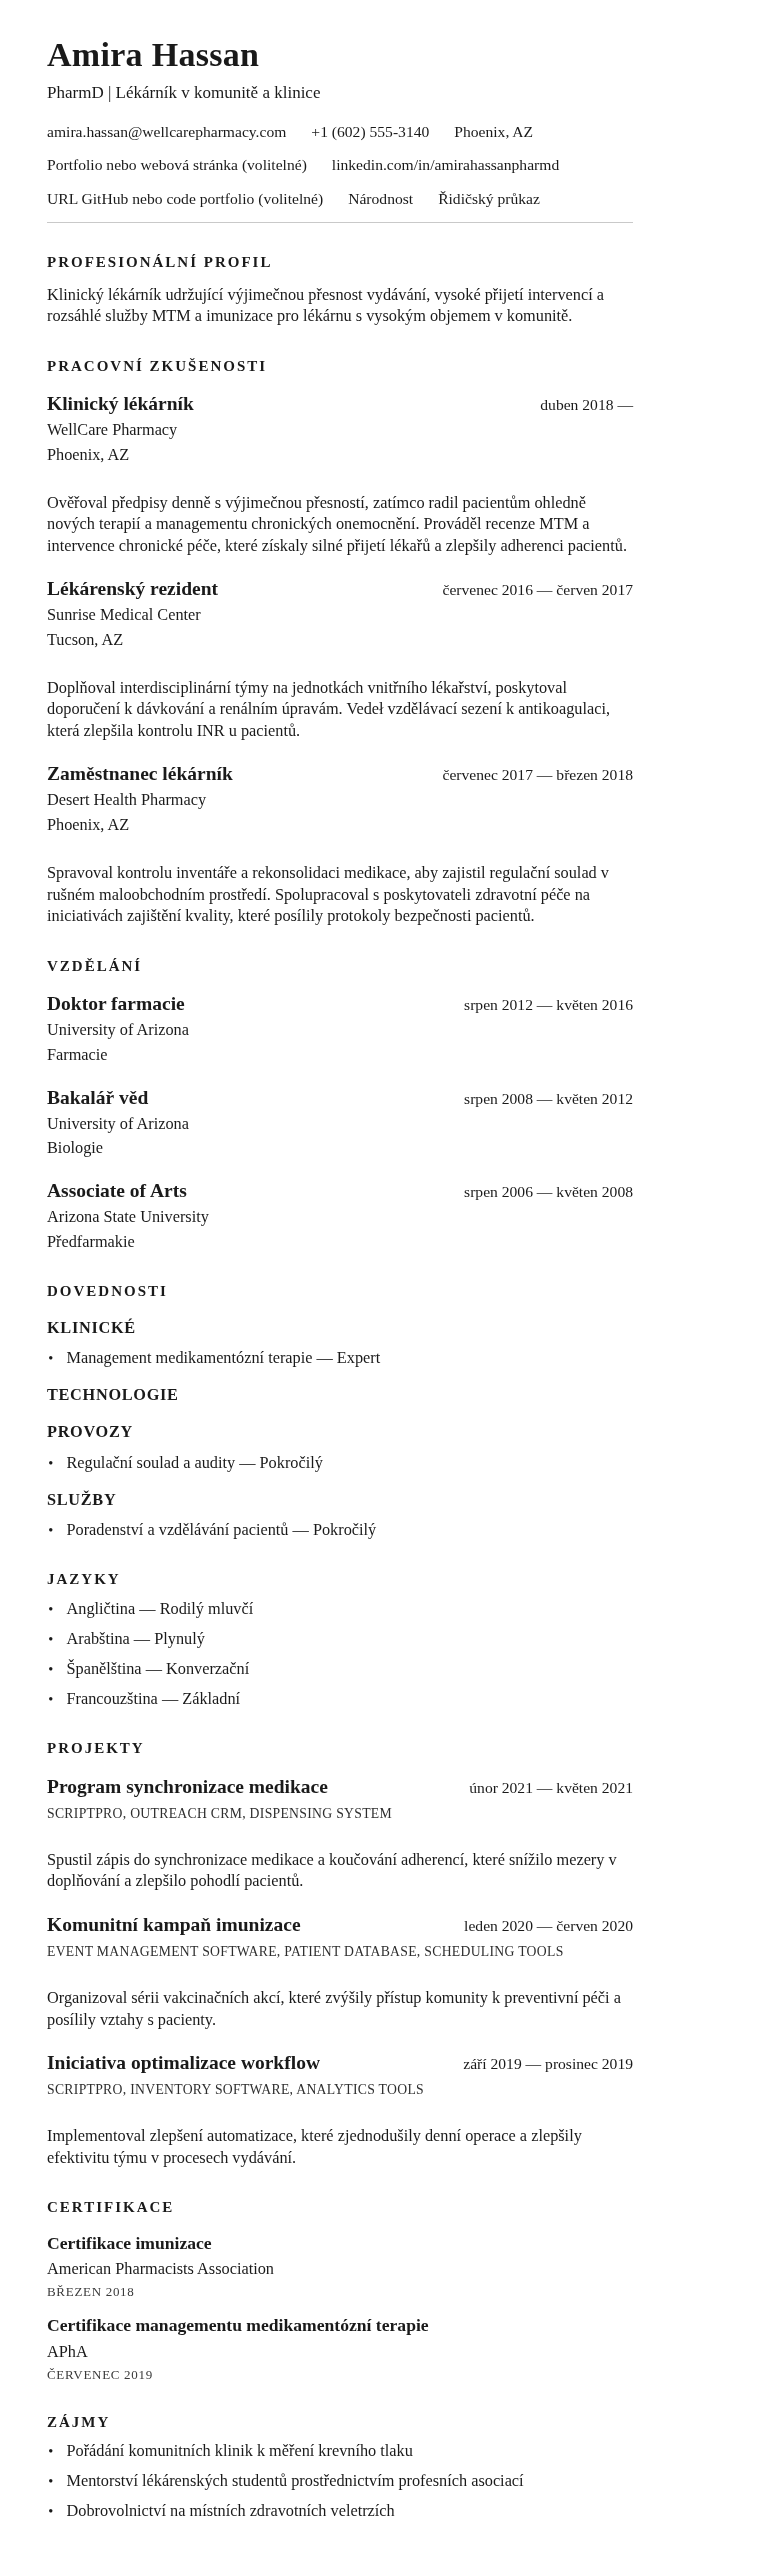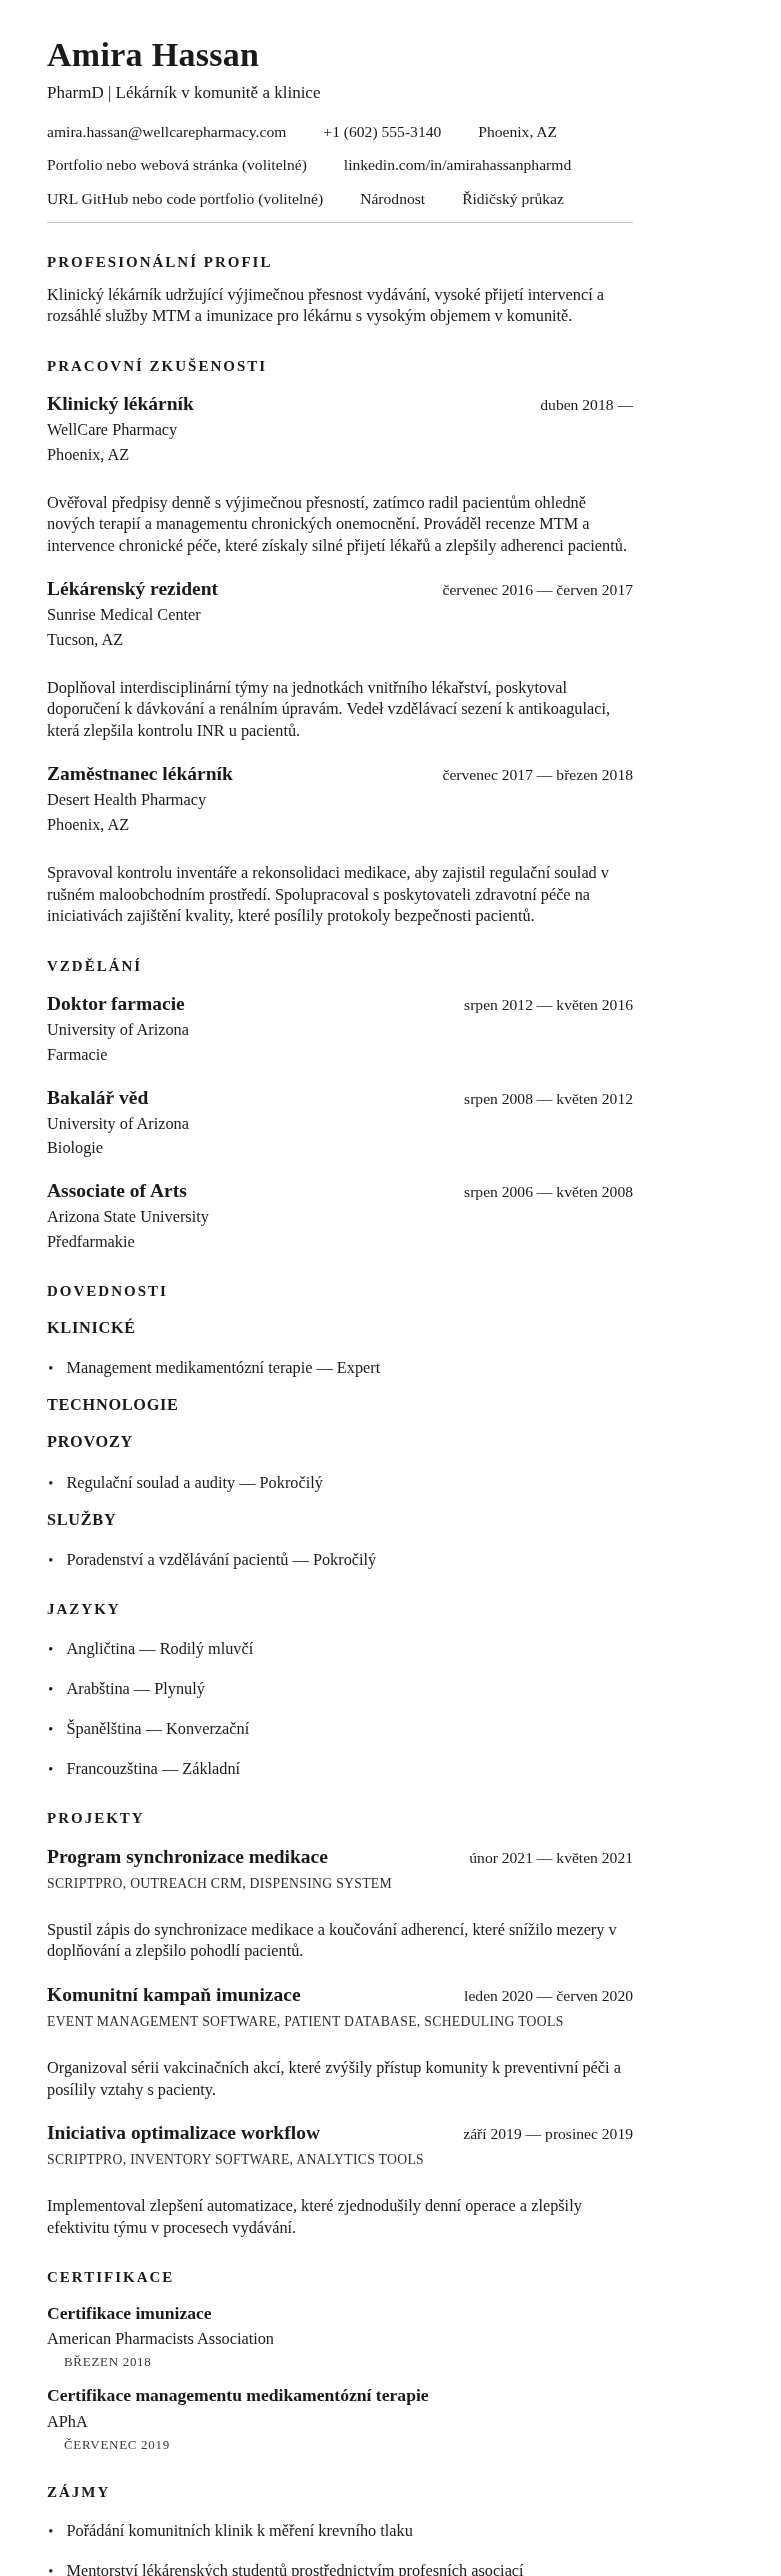--- a/index.html
+++ b/index.html
@@ -14,21 +14,21 @@
   }
   h1.name {
     font-size: 34px;
     line-height: 1.15;
     margin: 0 0 7.8px 0;
     font-weight: bold;
     letter-spacing: 0.3px;
   }
   .subtitle { font-size: 17px; line-height: 1.3; margin: 0 0 18px 0; }
   .contact-row {
-    display: flex; gap: 37px; flex-wrap: wrap;
+    display: flex; gap: 25px; flex-wrap: wrap;
     font-size: 15.6px; line-height: 1.3; margin: 0 0 13px 0;
   }
   hr.rule { border: 0; border-top: 1.3px solid #c9c9c9; margin: 7.8px 0 0 0; }
   h2.section-heading {
     font-size: 15px; font-weight: bold; letter-spacing: 2px;
     line-height: 1.25; margin: 30px 0 0 0;
   }
   .profile-text { font-size: 16.3px; line-height: 21.5px; margin: 12px 0 0 0; }
   .entry { margin-top: 17px; }
   .entry + .entry { margin-top: 21px; }
@@ -36,26 +36,26 @@
   .entry-title { font-size: 19.5px; line-height: 1.2; font-weight: bold; }
   .entry-date { font-size: 15.6px; white-space: nowrap; }
   .entry-sub { font-size: 16.3px; line-height: 20px; margin-top: 4.6px; }
   .entry-desc { font-size: 16.3px; line-height: 21.5px; margin-top: 27px; }
   .tools-line { font-size: 13.7px; letter-spacing: 0.3px; margin-top: 7.8px; color: #2e2e2e; }
   .group-title {
     font-size: 16.3px; font-weight: bold; letter-spacing: 0.7px;
     line-height: 1.25; margin: 17px 0 0 0;
   }
   ul.blist { list-style: none; margin: 7.8px 0 0 0; padding: 0; font-size: 16.3px; }
-  ul.blist li { position: relative; padding-left: 19.5px; line-height: 20px; margin-top: 20px; }
+  ul.blist li { position: relative; padding-left: 19.5px; line-height: 20px; margin-top: 10px; }
   ul.blist li::before { content: "•"; position: absolute; left: 1.3px; top: 0; font-size: 14.3px; }
   .cert { margin-top: 15.6px; }
   .cert-title { font-size: 17.6px; font-weight: bold; line-height: 1.25; }
   .cert-org { font-size: 16.3px; line-height: 20px; margin-top: 4.6px; }
-  .cert-date { font-size: 13px; letter-spacing: 0.7px; margin-top: 4.6px; color: #3a3a3a; margin-left: 17px; }
+  .cert-date { font-size: 13px; letter-spacing: 0.7px; margin-top: 4.6px; color: #3a3a3a; }
 </style>
 </head>
 <body>
 
 <div class="page">
 
   <header>
     <h1 class="name">Amira Hassan</h1>
     <div class="subtitle">PharmD | Lékárník v komunitě a klinice</div>
 

